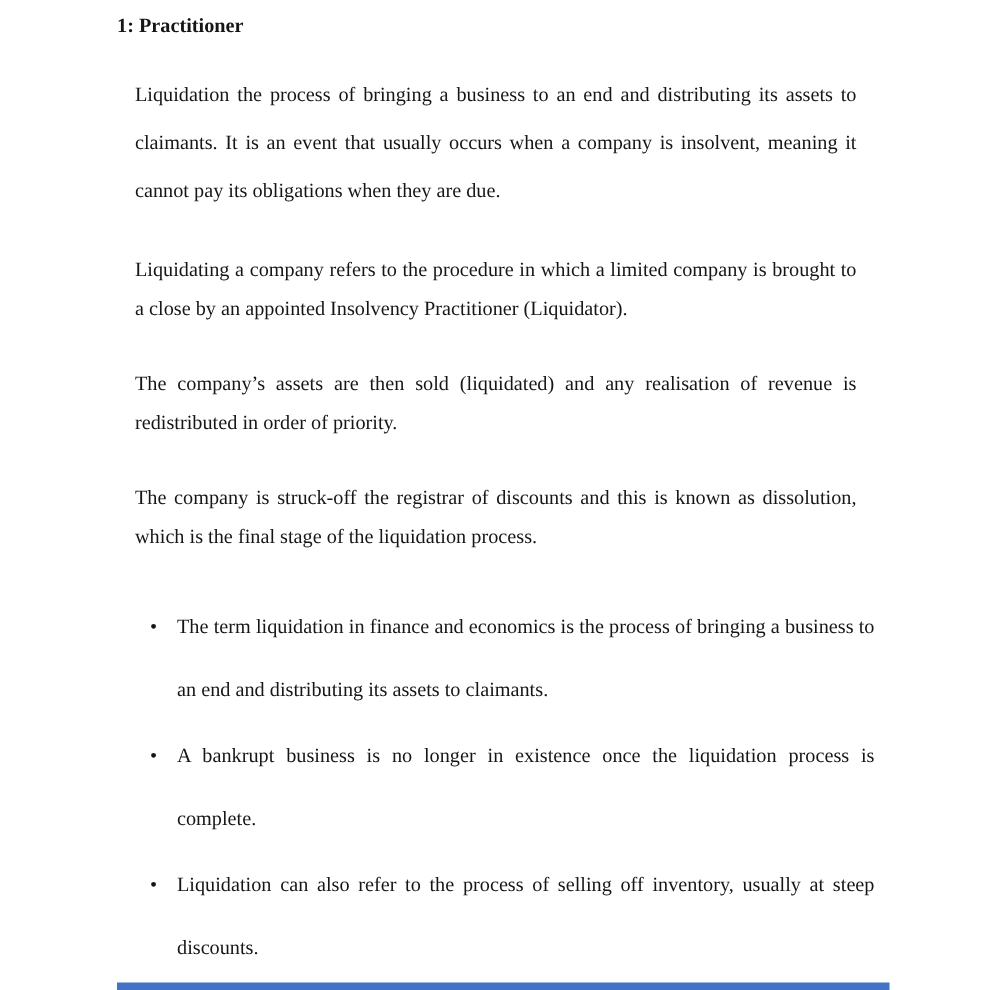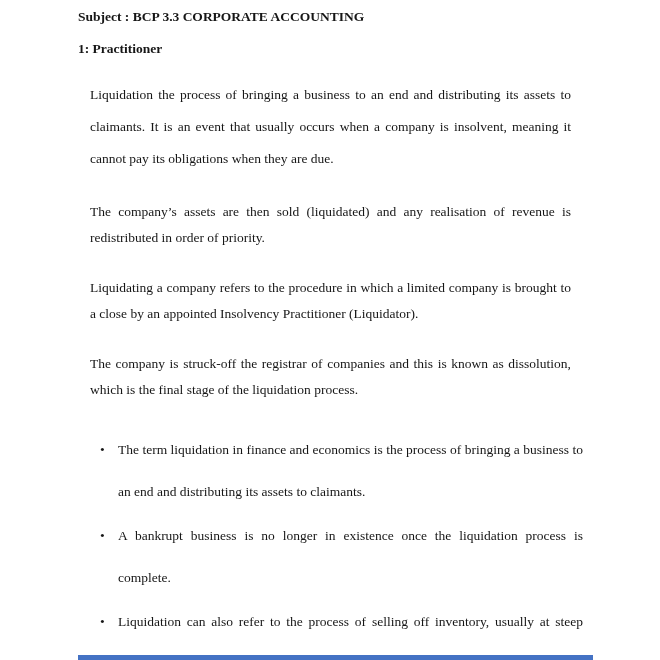--- a/index.html
+++ b/index.html
@@ -70,27 +70,26 @@
     width: 515px;
     height: 5px;
   }
 </style>
 </head>
 <body style="color: rgb(22, 22, 22); background: rgb(255, 255, 255);">
 
 <div class="page">
   <div class="content">
 
-    <p class="doc-heading">Subject : BCP 3.3 CORPORATE ACCOUNTING</p>
     <p class="doc-heading">1: Practitioner</p>
 
     <p class="para para-first">Liquidation the process of bringing a business to an end and distributing its assets to claimants. It is an event that usually occurs when a company is insolvent, meaning it cannot pay its obligations when they are due.</p>
+    <p class="para para-mid">Liquidating a company refers to the procedure in which a limited company is brought to a close by an appointed Insolvency Practitioner (Liquidator).</p>
     <p class="para para-mid">The company’s assets are then sold (liquidated) and any realisation of revenue is redistributed in order of priority.</p>
-    <p class="para para-mid">Liquidating a company refers to the procedure in which a limited company is brought to a close by an appointed Insolvency Practitioner (Liquidator).</p>
-    <p class="para para-mid">The company is struck-off the registrar of companies and this is known as dissolution, which is the final stage of the liquidation process.</p>
+    <p class="para para-mid">The company is struck-off the registrar of discounts and this is known as dissolution, which is the final stage of the liquidation process.</p>
 
     <ul class="bullet-list">
       <li class="bullet-item">
         <span class="bullet-glyph">•</span>
         <span>The term liquidation in finance and economics is the process of bringing a business to an end and distributing its assets to claimants.</span>
       </li>
       <li class="bullet-item">
         <span class="bullet-glyph">•</span>
         <span>A bankrupt business is no longer in existence once the liquidation process is complete.</span>
       </li>

